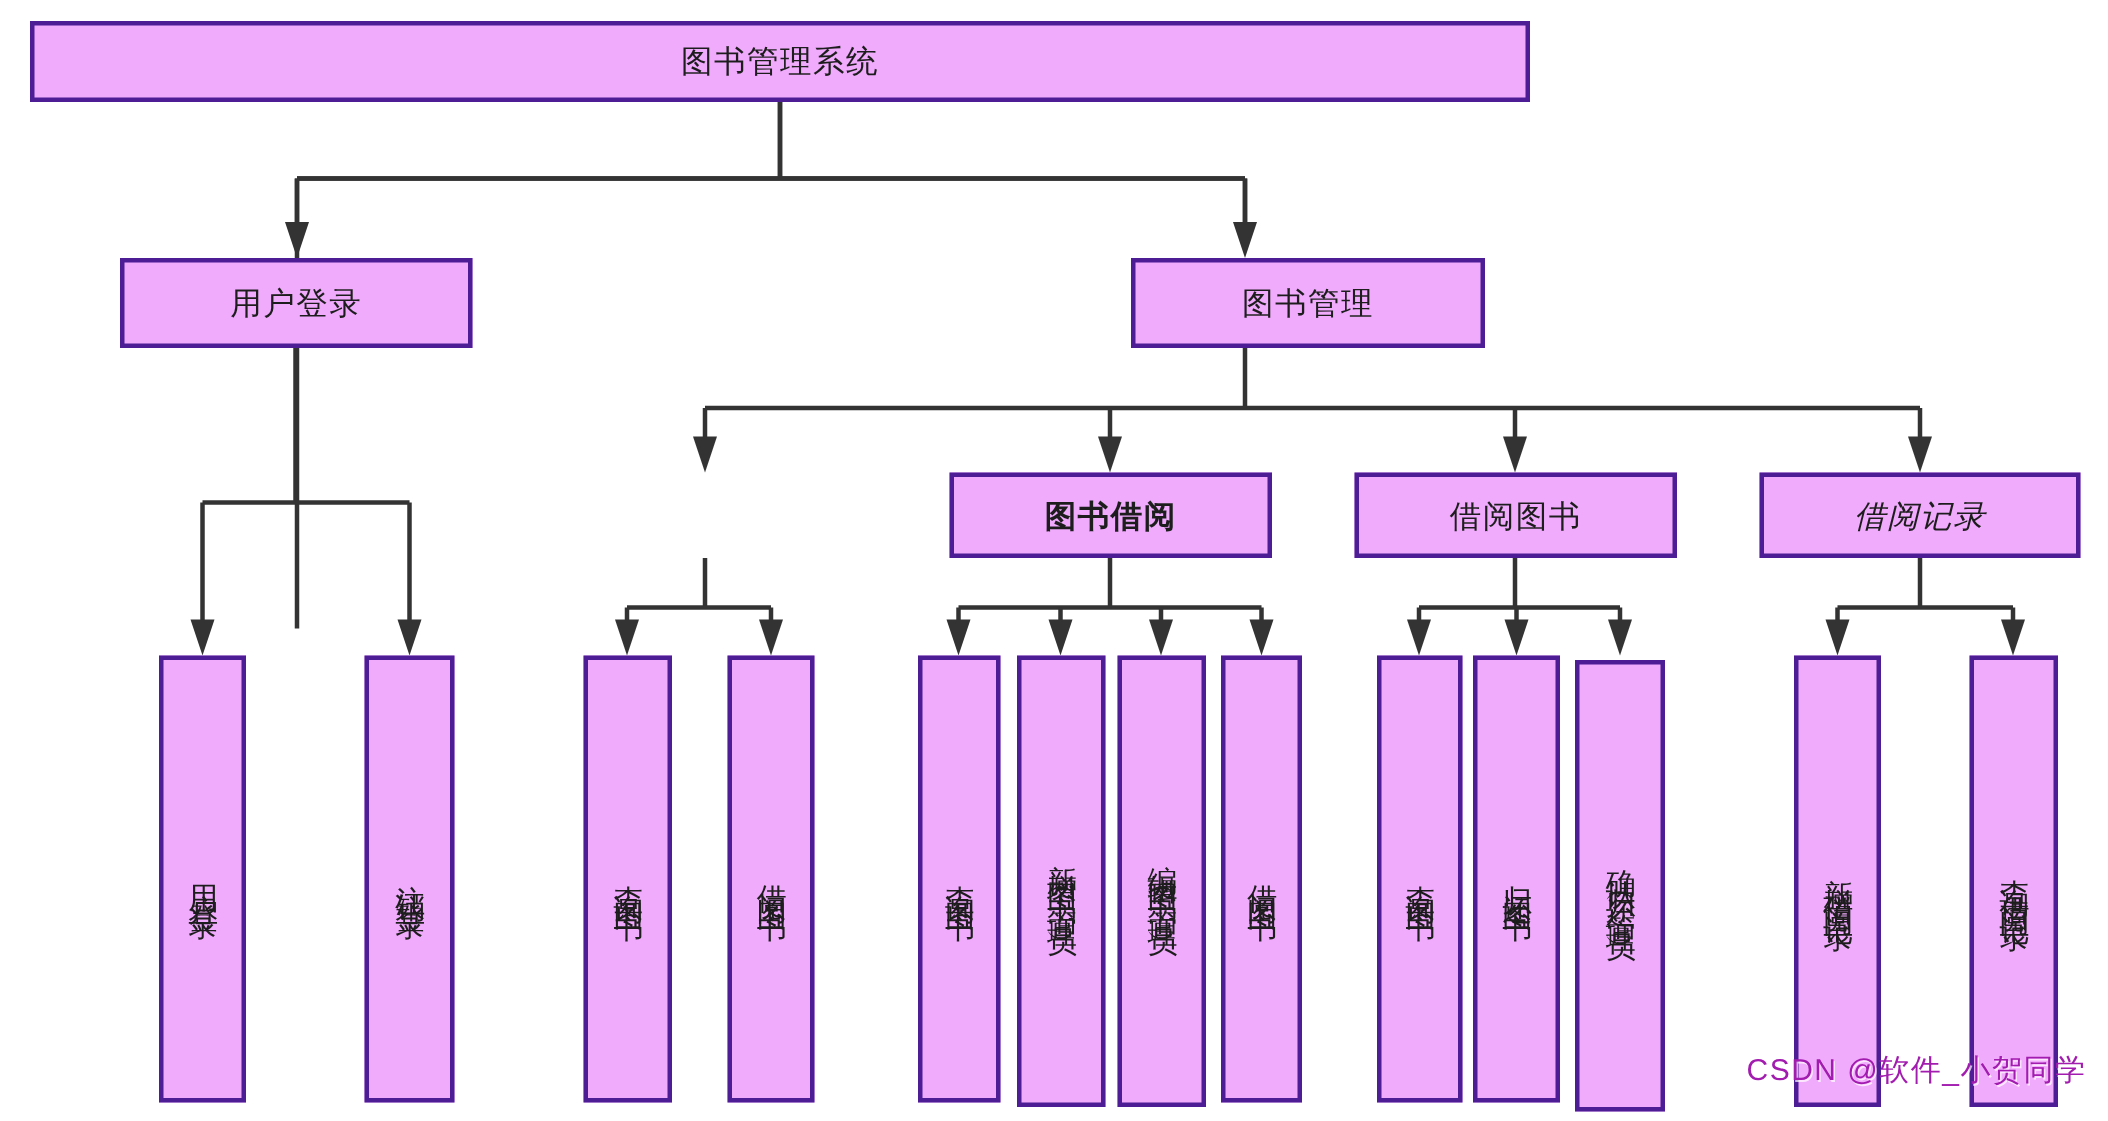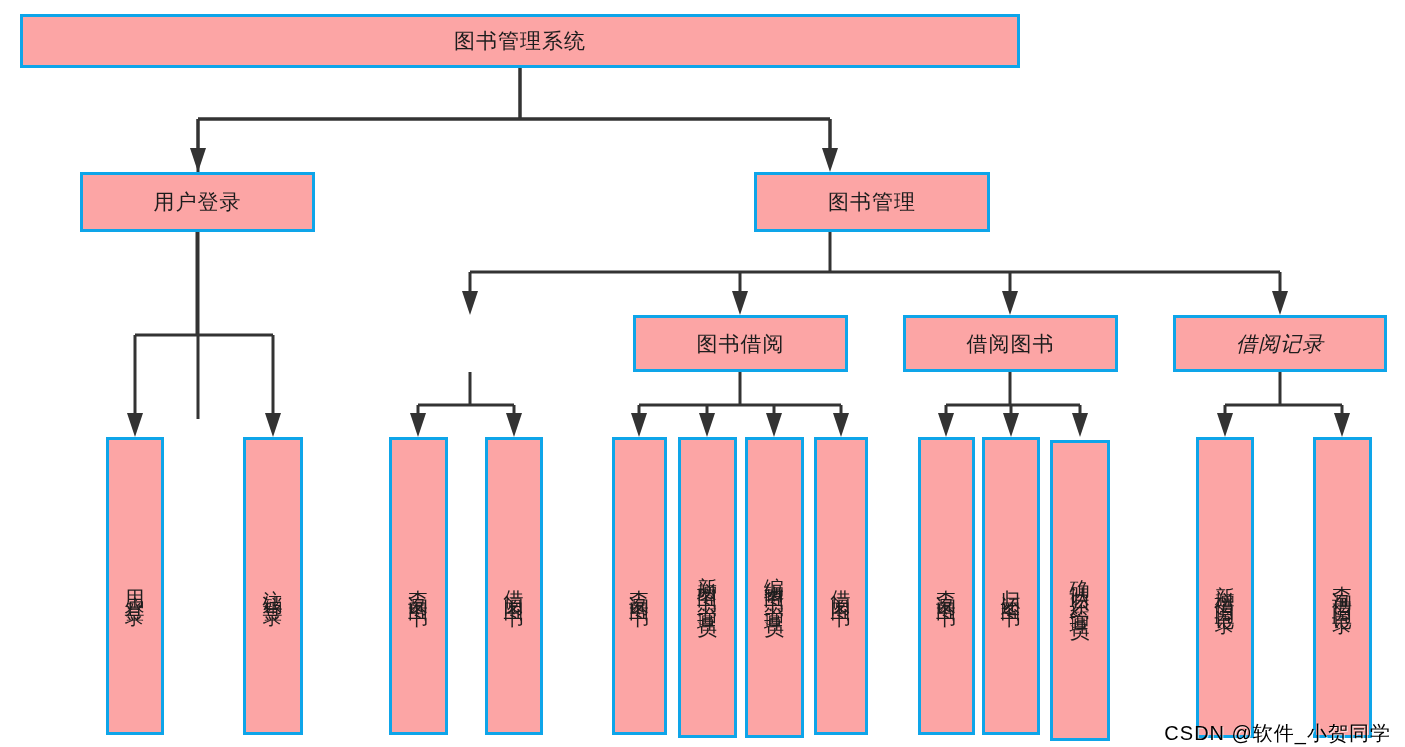--- a/index.html
+++ b/index.html
@@ -18,22 +18,22 @@
     background: #ffffff;
   }
   svg.connectors {
     position: absolute;
     left: 0; top: 0;
     width: 1405px; height: 747px;
   }
   .node {
     position: absolute;
     box-sizing: border-box;
-    background: #fca5a5;
-    border: 3px solid #0ea5e9;
+    background: #f0abfc;
+    border: 3px solid #4c1d95;
     display: flex;
     align-items: center;
     justify-content: center;
     color: #1d1d1d;
     text-align: center;
   }
   .h-node {
     font-size: 21px;
     letter-spacing: 1px;
     white-space: nowrap;
@@ -41,24 +41,24 @@
   .v-node {
     writing-mode: vertical-rl;
     text-orientation: mixed;
     font-size: 20px;
     letter-spacing: 6px;
     line-height: 1.1;
   }
   .watermark {
     position: absolute;
     right: 14px;
-    bottom: 0;
+    bottom: 20px;
     font-size: 20px;
     letter-spacing: 1px;
-    color: #000000;
+    color: #a21caf;
     text-shadow: 1px 1px 0 rgba(255,255,255,0.7);
     z-index: 6;
     white-space: nowrap;
   }
 </style>
 </head>
 <body>
 
 <div id="diagram">
 
@@ -127,21 +127,21 @@
       <polygon points="1217,413 1233,413 1225,437"></polygon>
       <polygon points="1334,413 1350,413 1342,437"></polygon>
     </g>
   </svg>
 
   <div class="node h-node" style="left:20px; top:14px; width:1000px; height:54px;">图书管理系统</div>
 
   <div class="node h-node" style="left:80px; top:172px; width:235px; height:60px;">用户登录</div>
   <div class="node h-node" style="left:712px; top:172px; width:236px; height:60px;margin-left:42px;">图书管理</div>
 
-  <div class="node h-node" style="left:633px; top:315px; width:215px; height:57px;">图书借阅</div>
+  <div class="node h-node" style="left:633px; top:315px; width:215px; height:57px;font-weight:bold;">图书借阅</div>
   <div class="node h-node" style="left:903px; top:315px; width:215px; height:57px;">借阅图书</div>
   <div class="node h-node" style="left:1173px; top:315px; width:214px; height:57px;font-style:italic;">借阅记录</div>
 
   <div class="node v-node" style="left:106px; top:437px; width:58px; height:298px;">用户登录</div>
   <div class="node v-node" style="left:243px; top:437px; width:60px; height:298px;">注销登录</div>
 
   <div class="node v-node" style="left:389px; top:437px; width:59px; height:298px;">查询图书</div>
   <div class="node v-node" style="left:485px; top:437px; width:58px; height:298px;">借阅图书</div>
 
   <div class="node v-node" style="left:612px; top:437px; width:55px; height:298px;">查询图书</div>

